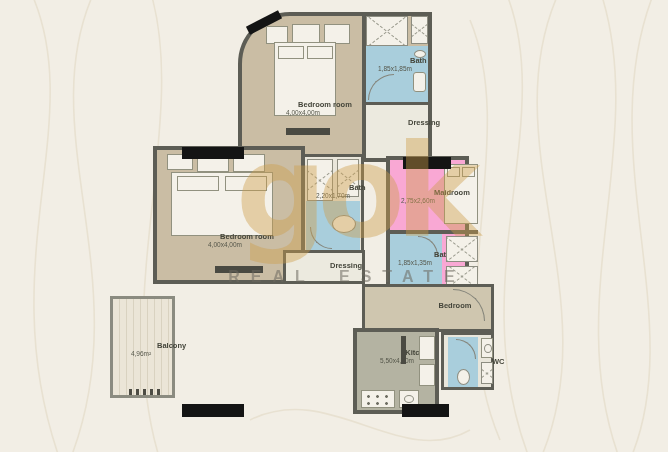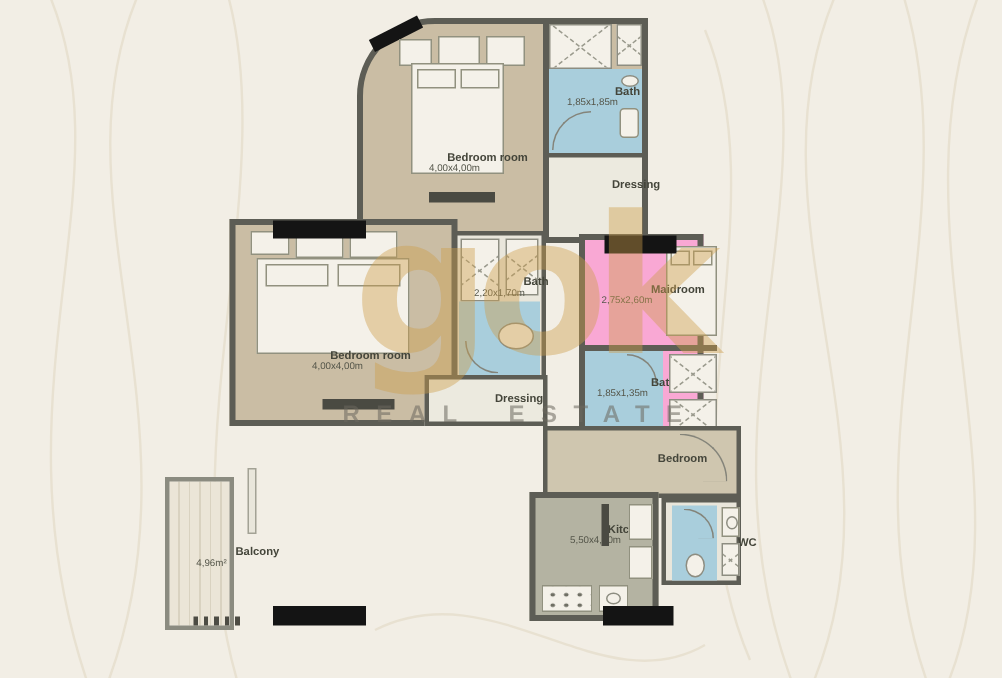--- a/index.html
+++ b/index.html
@@ -152,21 +152,21 @@
   <div class="room w3" style="left:362px;top:284px;width:132px;height:48px;background:#cfc6af;">
     <div class="arc tr" style="left:88px;top:2px;width:32px;height:32px;"></div>
     <div class="lbl" style="left:28px;top:14px;width:80px;">
       <span class="nm">Bedroom</span>
     </div>
   </div>
 
 
   <div class="abs" style="left:165px;top:312px;width:6px;height:44px;background:#e9e6db;border:1px solid #a3a295;"></div>
 
-  <div class="abs" style="left:110px;top:318px;width:46px;height:102px;border:3px solid #8b8b80;
+  <div class="abs" style="left:110px;top:296px;width:65px;height:102px;border:3px solid #8b8b80;
               background:repeating-linear-gradient(90deg,#ebe5d7 0 6px,#d9d2c0 6px 7px);padding-left:20px;">
     <div class="lbl" style="left:0;top:42px;width:56px;">
       <span class="nm">Balcony</span>
       <span class="dm">4,96m²</span>
     </div>
     <div class="rail" style="left:16px;top:90px;width:34px;height:6px;"></div>
   </div>
 
   <div class="room" style="left:353px;top:328px;width:86px;height:86px;background:#b4b3a2;">
     <div class="lbl" style="left:4px;top:16px;width:72px;">

